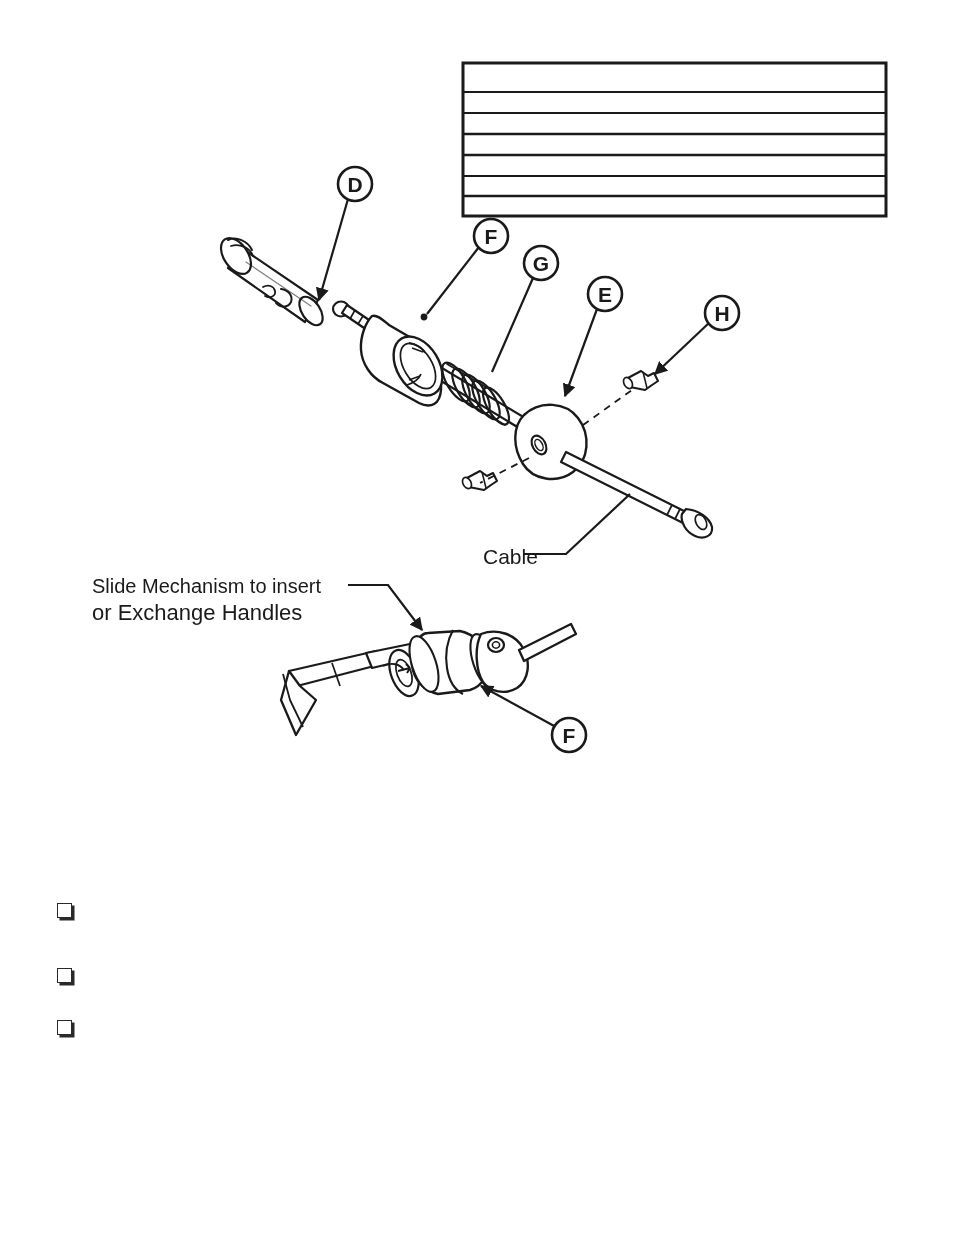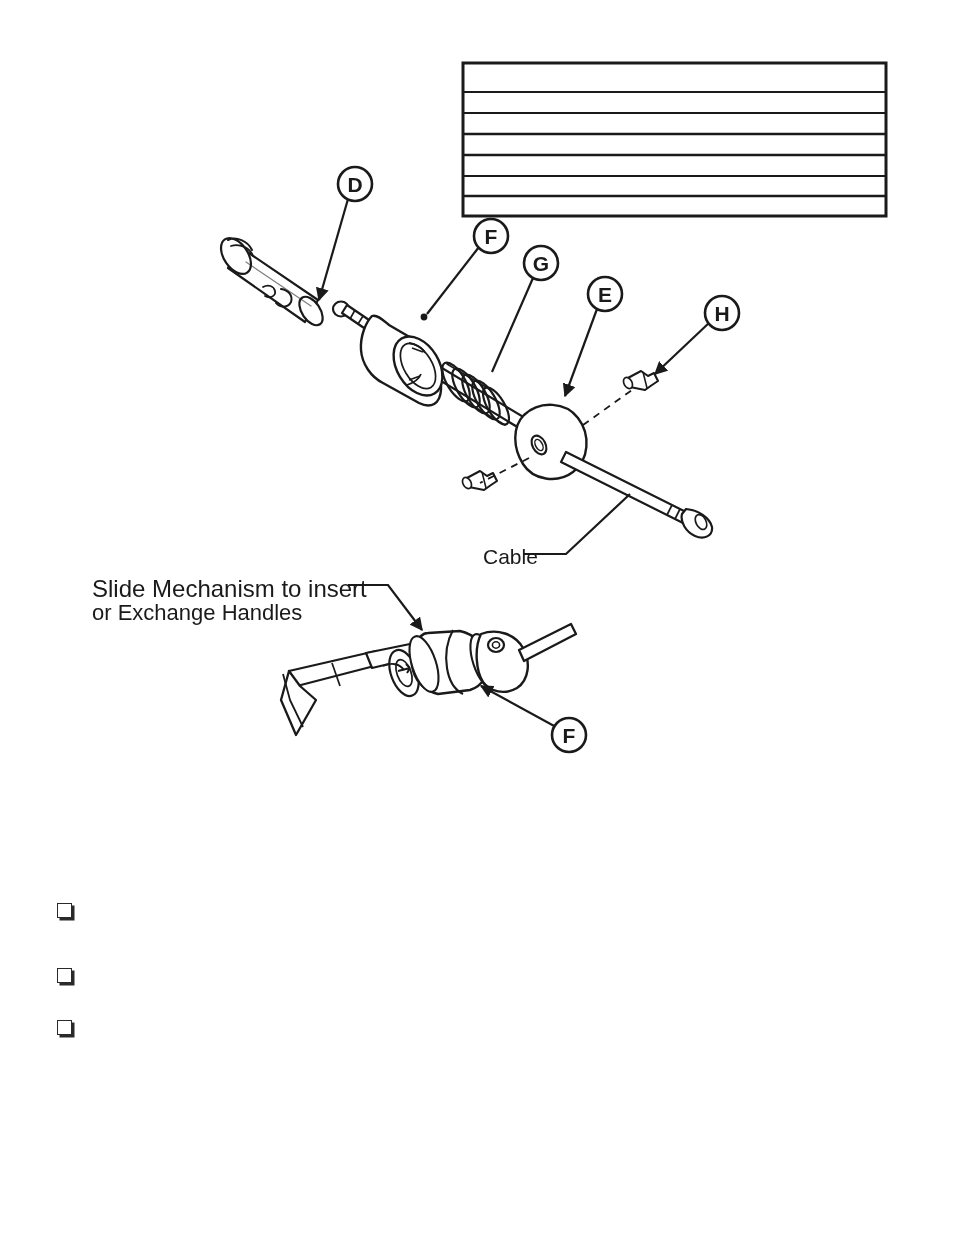--- a/index.html
+++ b/index.html
@@ -34,21 +34,21 @@
   }
   .label-cable {
     left: 455px;
     top: 545px;
     font-size: 21px;
     margin-left: 28px;
   }
   .label-slide-1 {
     left: 92px;
     top: 575px;
-    font-size: 24px;
+    font-size: 20px;
   }
   .label-slide-2 {
     left: 92px;
     top: 600px;
     font-size: 22px;
   }
   .bullet {
     position: absolute;
     width: 13px;
     height: 13px;

